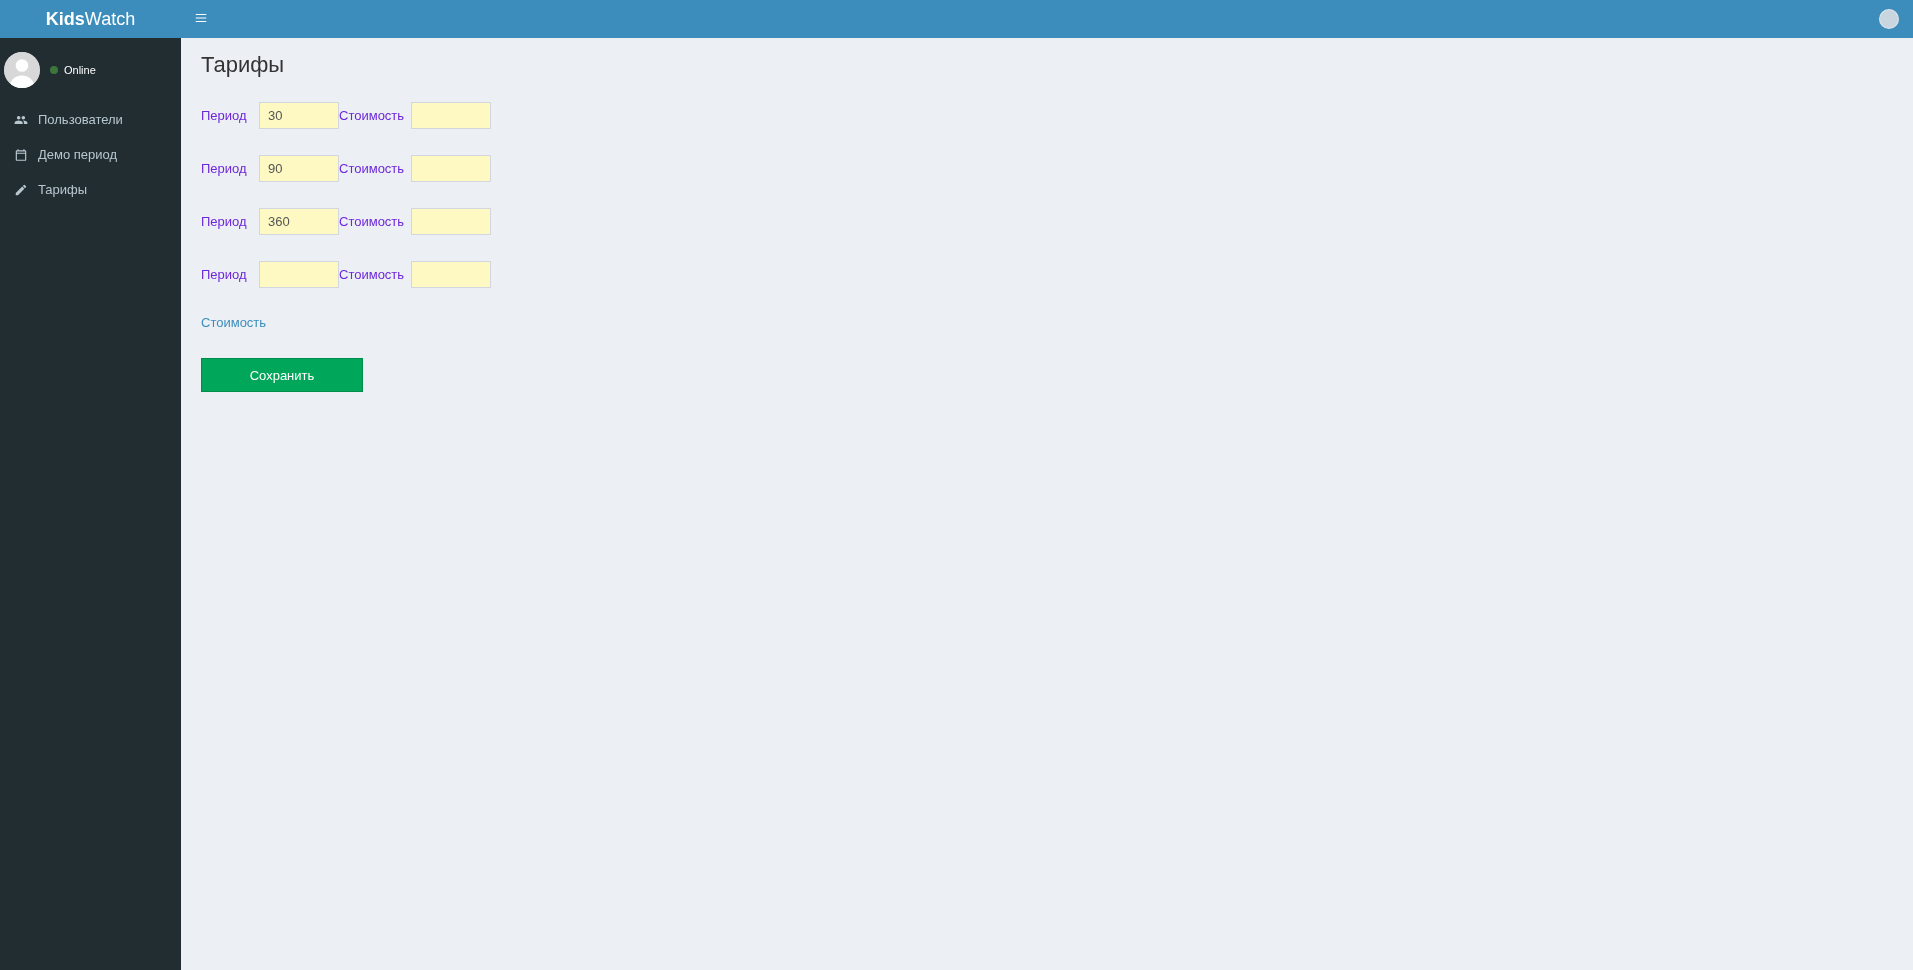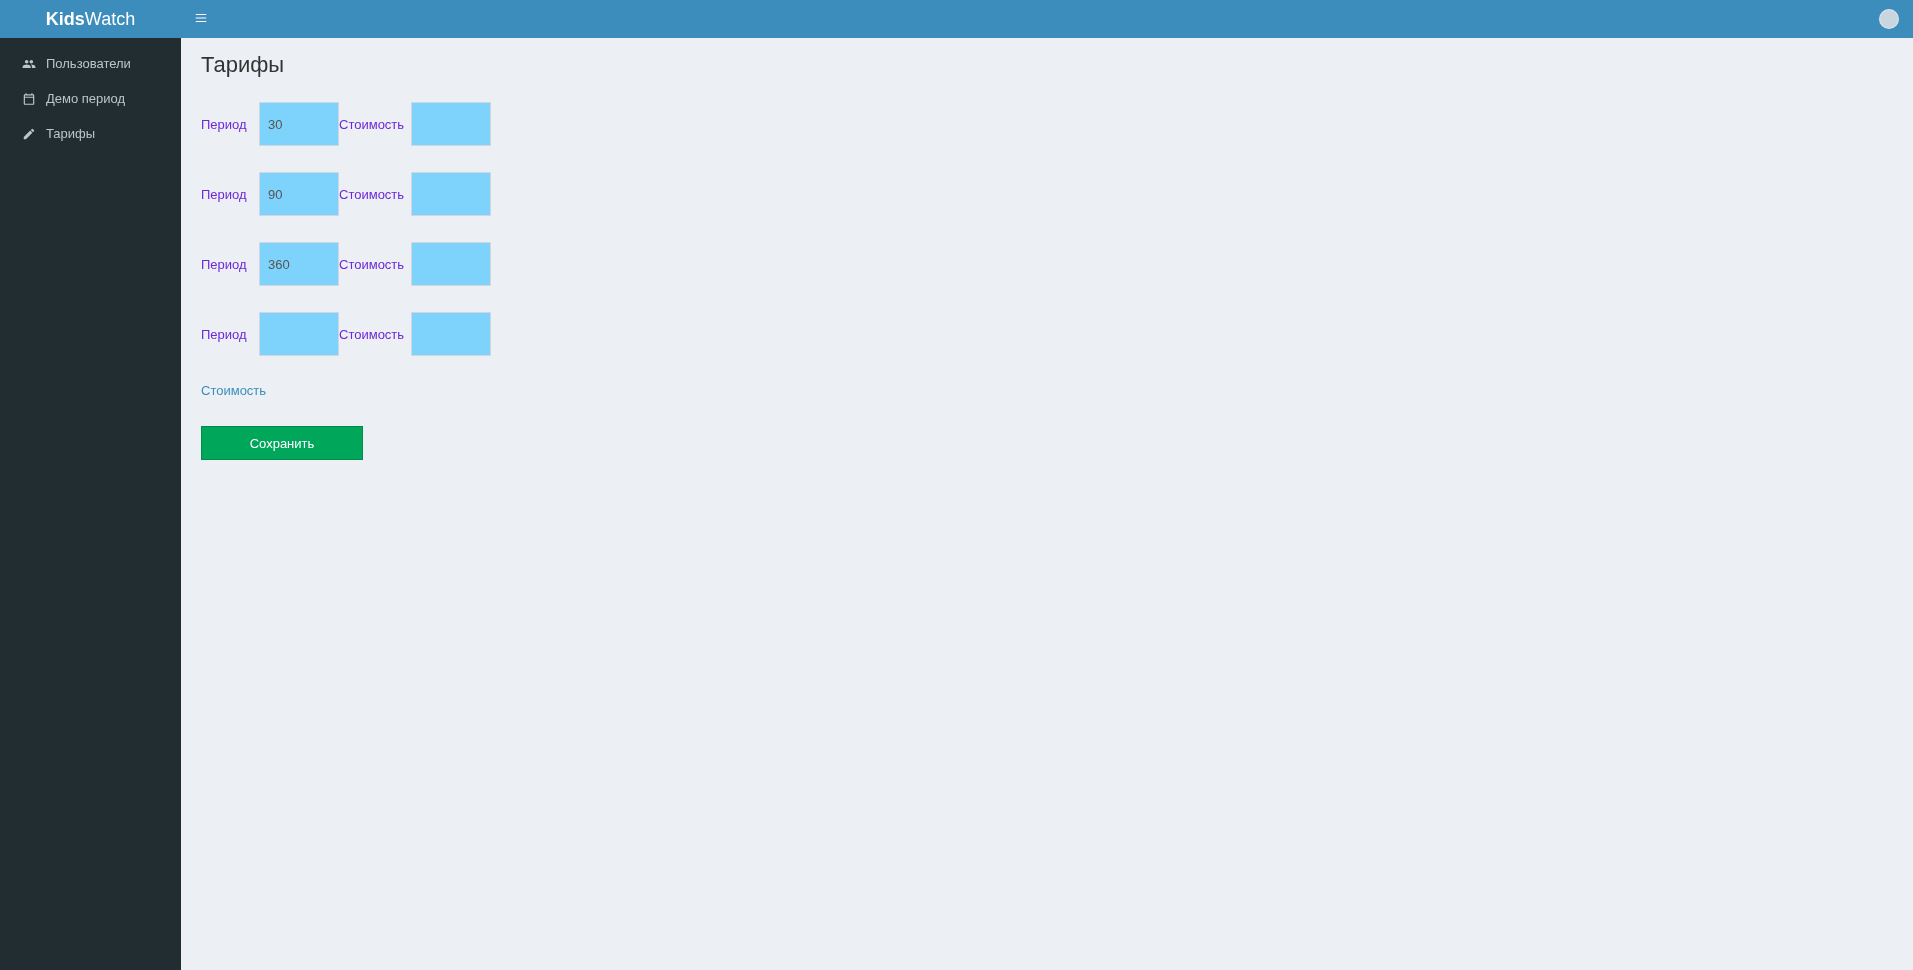--- a/index.html
+++ b/index.html
@@ -75,21 +75,21 @@
     overflow: hidden;
     margin-right: 10px;
   }
   .user-avatar svg { width: 36px; height: 36px; }
   .user-status { display: flex; align-items: center; font-size: 11px; color: #fff; }
   .status-dot {
     width: 8px; height: 8px; border-radius: 50%;
     background: #3c763d;
     margin-right: 6px;
   }
-  .sidebar-menu { list-style: none; padding-left: 8px; }
+  .sidebar-menu { list-style: none; }
   .sidebar-menu li a {
     display: flex;
     align-items: center;
     padding: 10px 12px;
     color: #b8c7ce;
     text-decoration: none;
     font-size: 13px;
     cursor: pointer;
   }
   .sidebar-menu .menu-icon {
@@ -126,22 +126,22 @@
     font-size: 13px;
     color: #6d28d9;
     margin-right: 10px;
     width: 48px;
   }
   .field-label.cost-label { width: 62px; text-align: right; margin-left: 0; }
   .field-input {
     width: 80px;
     height: 27px;
     border: 1px solid #d2d6de;
-    background: #7dd3fc;
-    padding: 21px 8px;
+    background: #fef9c3;
+    padding: 12px 8px;
     font-size: 13px;
     color: #555;
     outline: none;
   }
   .field-input.blurred { color: transparent; text-shadow: 0 0 6px rgba(0,0,0,0.3); }
   .add-link {
     color: #3c8dbc;
     font-size: 13px;
     text-decoration: none;
     cursor: pointer;
@@ -173,20 +173,33 @@
       <svg viewBox="0 0 24 24">
           <path d="M3 5h18v2H3V5zm0 6h18v2H3v-2zm0 6h18v2H3v-2z"></path>
         </svg>
     </span>
   </div>
   <div class="topbar-spacer"></div>
   <div class="topbar-avatar"></div>
 </div>
 
 <div class="sidebar">
+  <div class="user-panel">
+    <div class="user-avatar">
+      <svg viewBox="0 0 40 40">
+          <circle cx="20" cy="20" r="20" fill="#d8d8d8"></circle>
+          <circle cx="20" cy="15" r="7" fill="#fff"></circle>
+          <path d="M6 40c0-8 6-14 14-14s14 6 14 14" fill="#fff"></path>
+        </svg>
+    </div>
+    <div class="user-status">
+      <span class="status-dot"></span>
+      <span>Online</span>
+    </div>
+  </div>
   <ul class="sidebar-menu">
     <li>
       <a>
         <span class="menu-icon">
           <svg viewBox="0 0 24 24">
               <path d="M16 11c1.66 0 3-1.34 3-3s-1.34-3-3-3-3 1.34-3 3 1.34 3 3 3zm-8 0c1.66 0 3-1.34 3-3S9.66 5 8 5 5 6.34 5 8s1.34 3 3 3zm0 2c-2.33 0-7 1.17-7 3.5V19h14v-2.5C15 14.17 10.33 13 8 13zm8 0c-.29 0-.62.02-.97.05 1.16.84 1.97 1.97 1.97 3.45V19h6v-2.5c0-2.33-4.67-3.5-7-3.5z"></path>
             </svg>
         </span>
         <span>Пользователи</span>
       </a>

